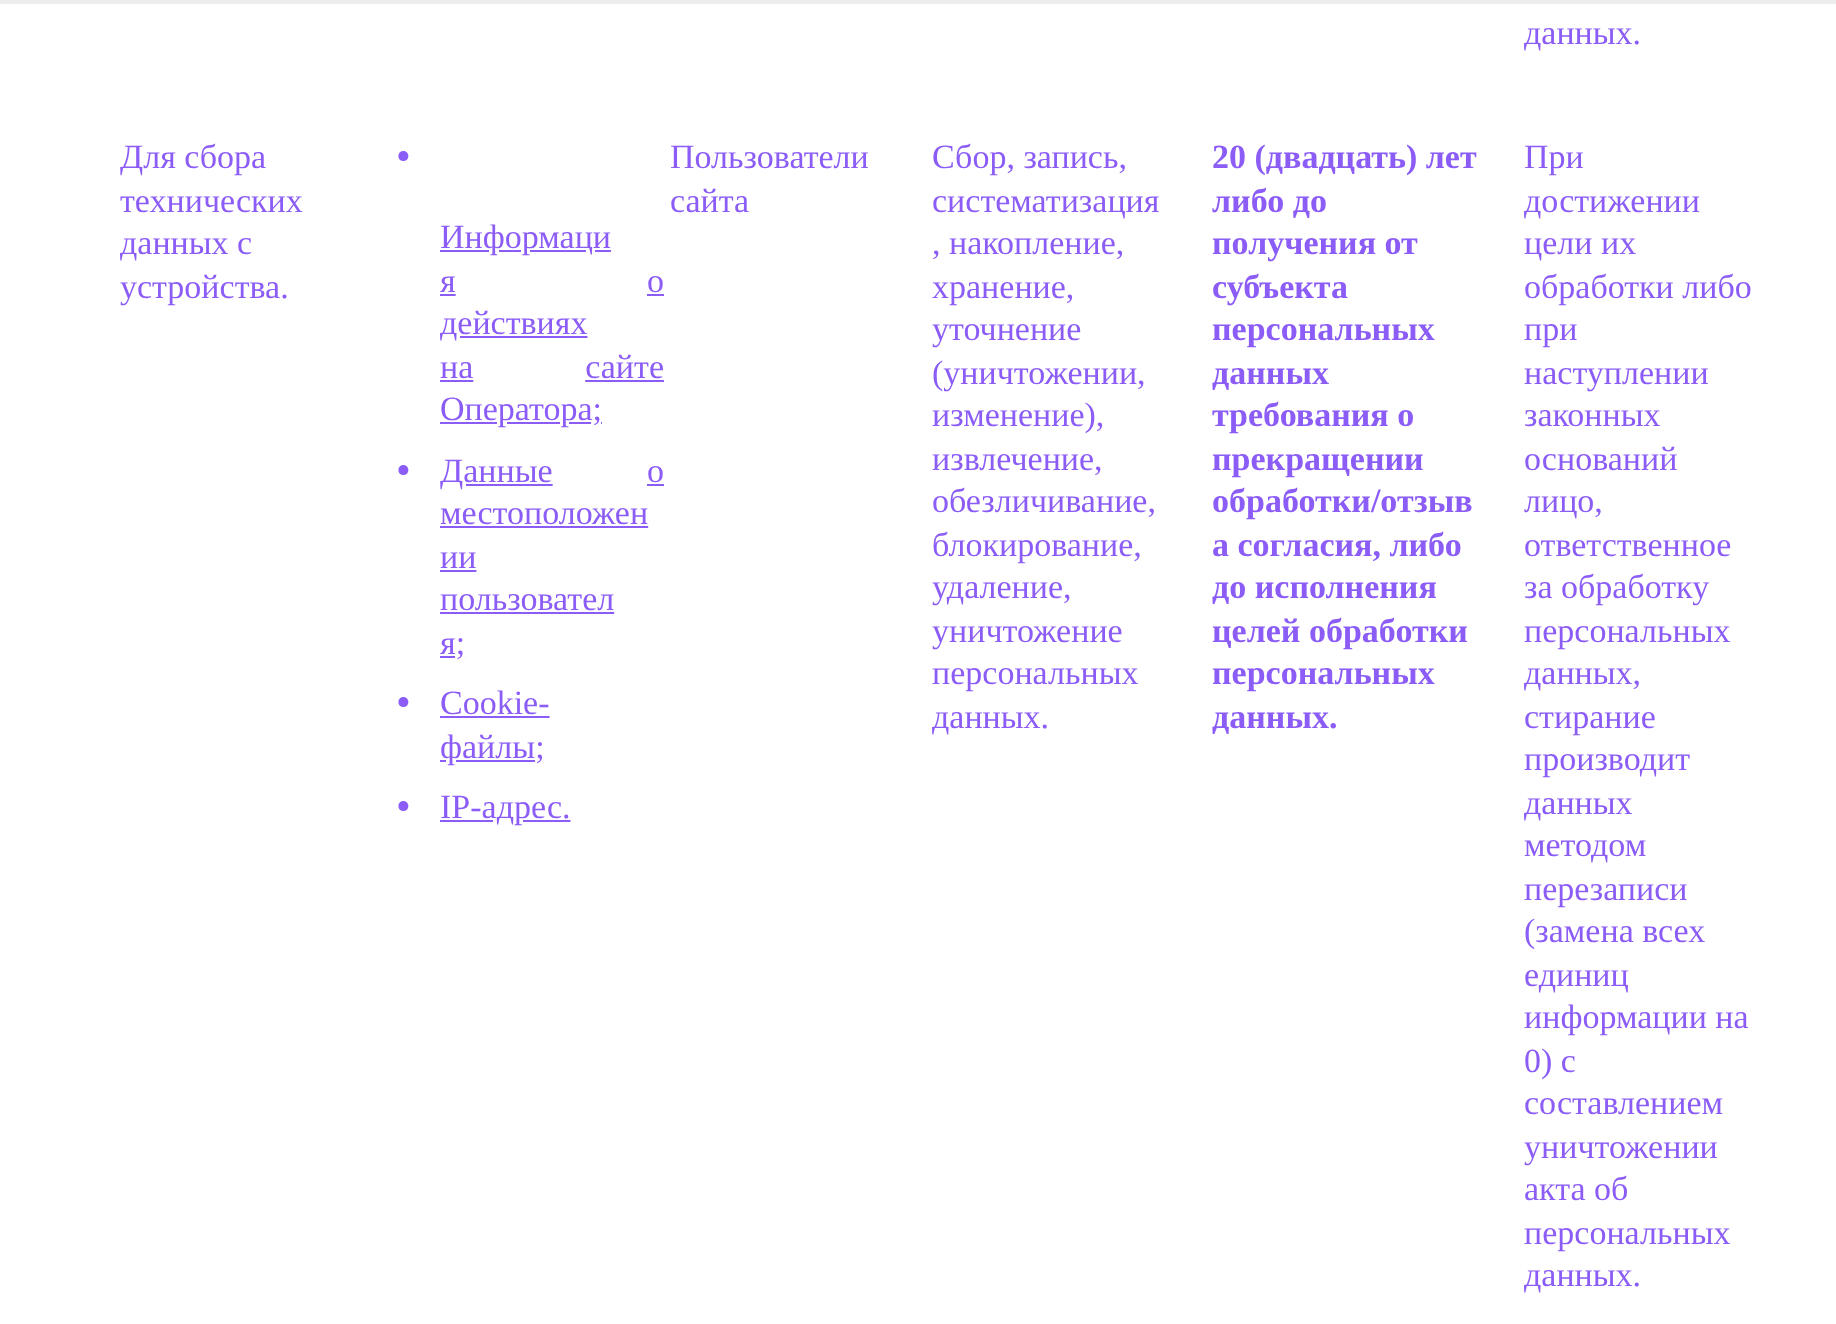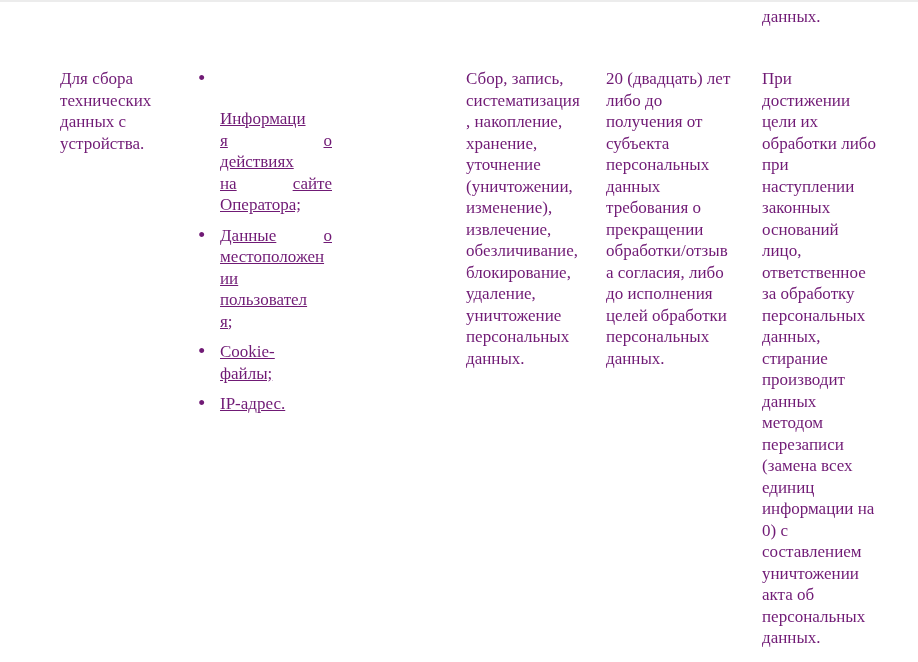--- a/index.html
+++ b/index.html
@@ -8,38 +8,38 @@
     background: #ffffff;
   }
   .page {
     position: relative;
     width: 918px;
     height: 662px;
     background: #ffffff;
     border-top: 2px solid #ececec;
     overflow: hidden;
     font-family: "Liberation Serif", "DejaVu Serif", serif;
-    color: #701a75;
+    color: #8b5cf6;
     box-sizing: border-box;
   }
   .cell {
     position: absolute;
     font-size: 17px;
     line-height: 21.5px;
   }
   .line { white-space: nowrap; min-height: 21.5px; }
   .line.spread { display: flex; justify-content: space-between; white-space: normal; }
   
   .prev-fragment    { left: 762px; top: 4px;  width: 132px; }
   
   .col-purpose      { left: 60px;  top: 66px; width: 146px; }
   .col-list         { left: 198px; top: 66px; width: 134px; }
   .col-subjects     { left: 335px; top: 66px; width: 124px; }
   .col-actions      { left: 466px; top: 66px; width: 140px; }
-  .col-retention    { left: 606px; top: 66px; width: 150px; }
+  .col-retention    { left: 606px; top: 66px; width: 150px; font-weight: bold; }
   .col-destruction  { left: 762px; top: 66px; width: 134px; }
   
   .li { display: flex; margin-bottom: 9px; }
   .bullet {
     flex: 0 0 22px;
     width: 22px;
     font-size: 21px;
     line-height: 21.5px;
   }
   .li-text { flex: 1; min-width: 0; text-decoration: underline; }
@@ -100,20 +100,24 @@
         </div>
       </div>
       <div class="li">
         <span class="bullet">•</span>
         <div class="li-text">
           <div class="line">IP-адрес.</div>
         </div>
       </div>
     </div>
 
+  <div class="cell col-subjects">
+      <div class="line">Пользователи</div>
+      <div class="line">сайта</div>
+    </div>
 
   <div class="cell col-actions">
       <div class="line">Сбор, запись,</div>
       <div class="line">систематизация</div>
       <div class="line">, накопление,</div>
       <div class="line">хранение,</div>
       <div class="line">уточнение</div>
       <div class="line">(уничтожении,</div>
       <div class="line">изменение),</div>
       <div class="line">извлечение,</div>

